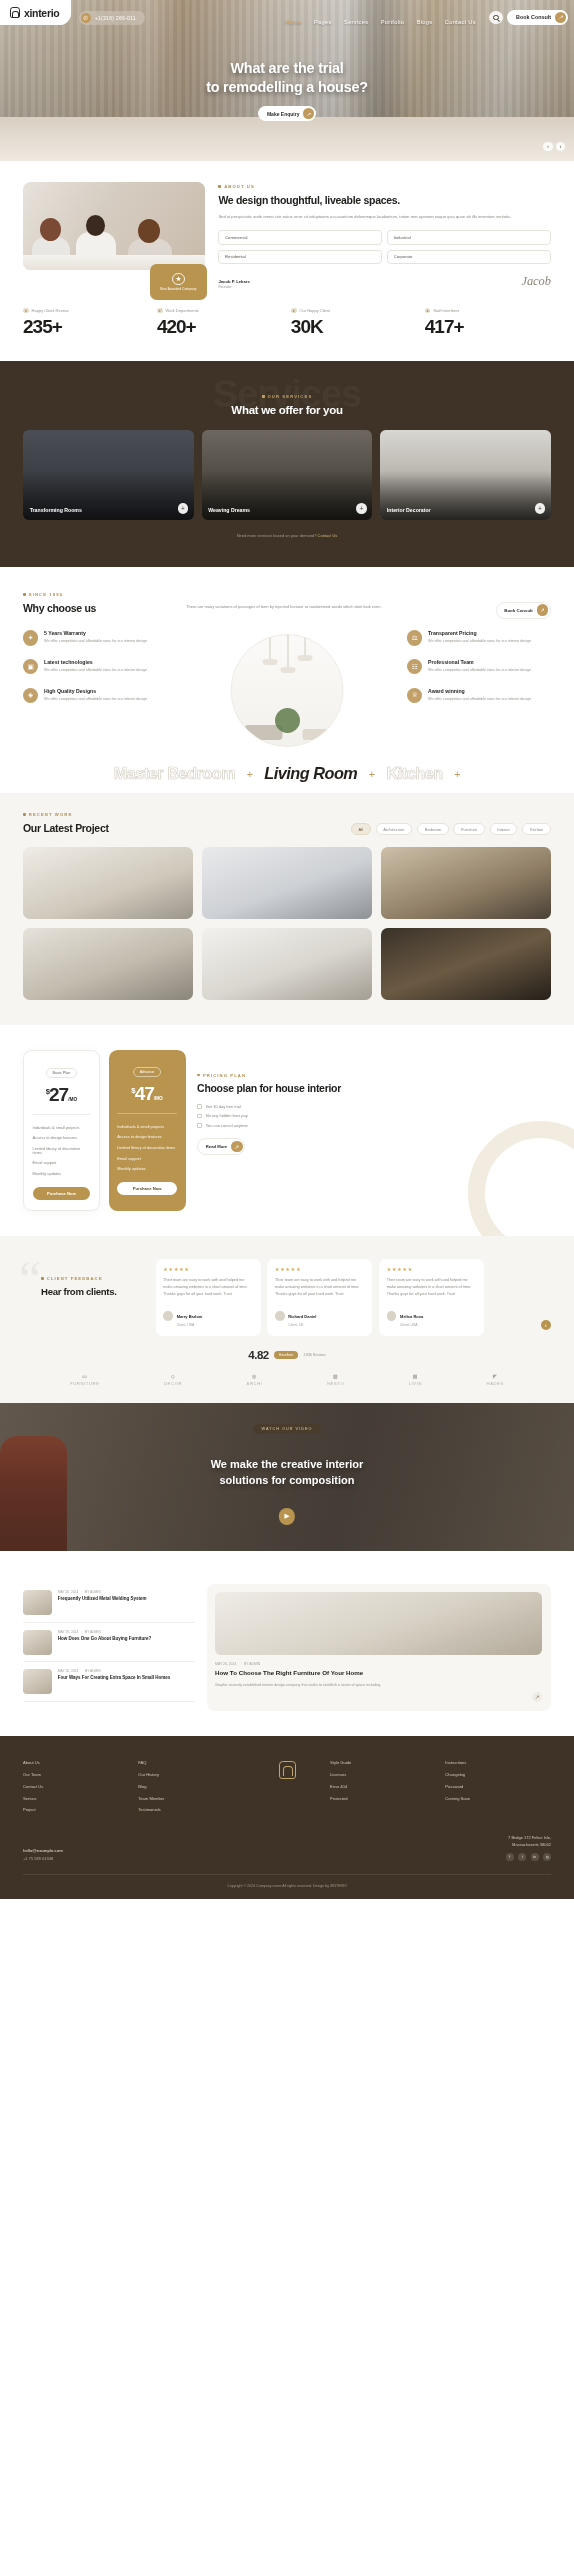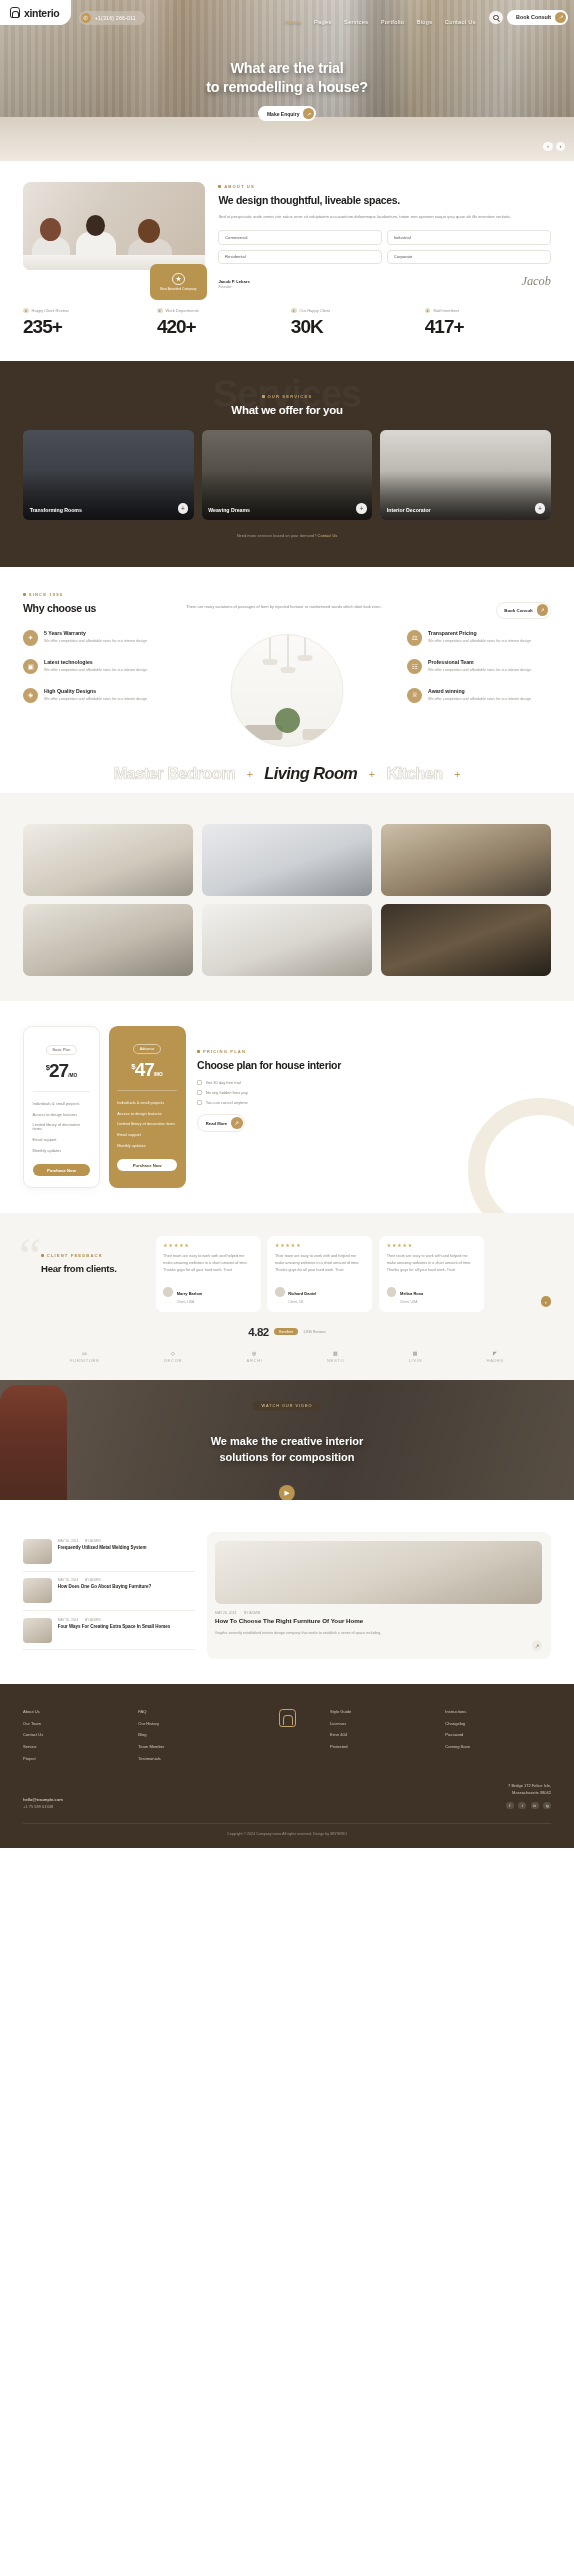--- a/index.html
+++ b/index.html
@@ -276,21 +276,21 @@
   .rating-pill { background:#b8944f; color:#fff; font-size:3.4px; border-radius:5.7px; padding:1.9px 4.8px; }
   .rating-sub { font-size:3.4px; color:#9a958d; }
   .rating-nav { position:absolute; right:23px; top:50%; width:10.5px;height:10.5px;border-radius:50%;
     background:#b8944f; color:#fff; font-size:5.7px; display:flex;align-items:center;justify-content:center;}
   .brands { display:flex; align-items:center; justify-content:space-between; padding:13.4px 29px 0; }
   .brand { font-size:4.2px; color:#b6b1a8; letter-spacing:0.6px; display:flex; flex-direction:column;
     align-items:center; gap:1.9px; }
   .brand b { font-size:4.8px; color:#a9a49a; font-weight:700; }
 
   
-  .banner { position:relative; height:120px; overflow:hidden;
+  .banner { position:relative; height:148px; overflow:hidden;
     background:linear-gradient(105deg,#8d7f72 0%,#6f6459 30%,#585049 60%,#7a6f62 100%); }
   .banner:after { content:""; position:absolute; inset:0; background:rgba(40,33,26,.42); }
   .banner-person { position:absolute; left:0; bottom:0; width:67px; height:115px;
     background:linear-gradient(180deg,#b7543c 0%,#8f3f2f 40%,#6d3325 100%); border-radius:17px 17px 0 0;}
   .banner-tag { position:absolute; top:21px; left:50%; transform:translateX(-50%);
     background:#4a3c2c; color:#e2cfa8; font-size:3.8px; letter-spacing:1px; padding:2.9px 8.6px;
     border-radius:8.6px; z-index:3; text-transform:uppercase;}
   .banner-h { position:absolute; top:54px; left:0; right:0; text-align:center; z-index:3;
     color:#fff; font-size:11px; font-weight:700; line-height:1.45; text-shadow:0 1.9px 4.8px rgba(0,0,0,.4);}
   .banner-play { position:absolute; top:105px; left:50%; transform:translateX(-50%); z-index:3;
@@ -573,20 +573,34 @@
   <section class="marquee">
     <span class="mq-word mq-out">Master Bedroom</span>
     <span class="mq-plus">+</span>
     <span class="mq-word mq-in">Living Room</span>
     <span class="mq-plus">+</span>
     <span class="mq-word mq-out">Kitchen</span>
     <span class="mq-plus">+</span>
   </section>
 
   <section class="projects">
+    <div class="proj-head">
+      <div>
+        <div class="eyebrow">RECENT WORK</div>
+        <h2 class="sec-title">Our Latest Project</h2>
+      </div>
+      <div class="proj-tabs">
+        <div class="proj-tab active">All</div>
+        <div class="proj-tab">Architecture</div>
+        <div class="proj-tab">Bedroom</div>
+        <div class="proj-tab">Furniture</div>
+        <div class="proj-tab">Interior</div>
+        <div class="proj-tab">Kitchen</div>
+      </div>
+    </div>
     <div class="proj-grid">
       <div class="proj-card pc1"></div>
       <div class="proj-card pc2"></div>
       <div class="proj-card pc3"></div>
       <div class="proj-card pc4"></div>
       <div class="proj-card pc5"></div>
       <div class="proj-card pc6"></div>
     </div>
   </section>
 

